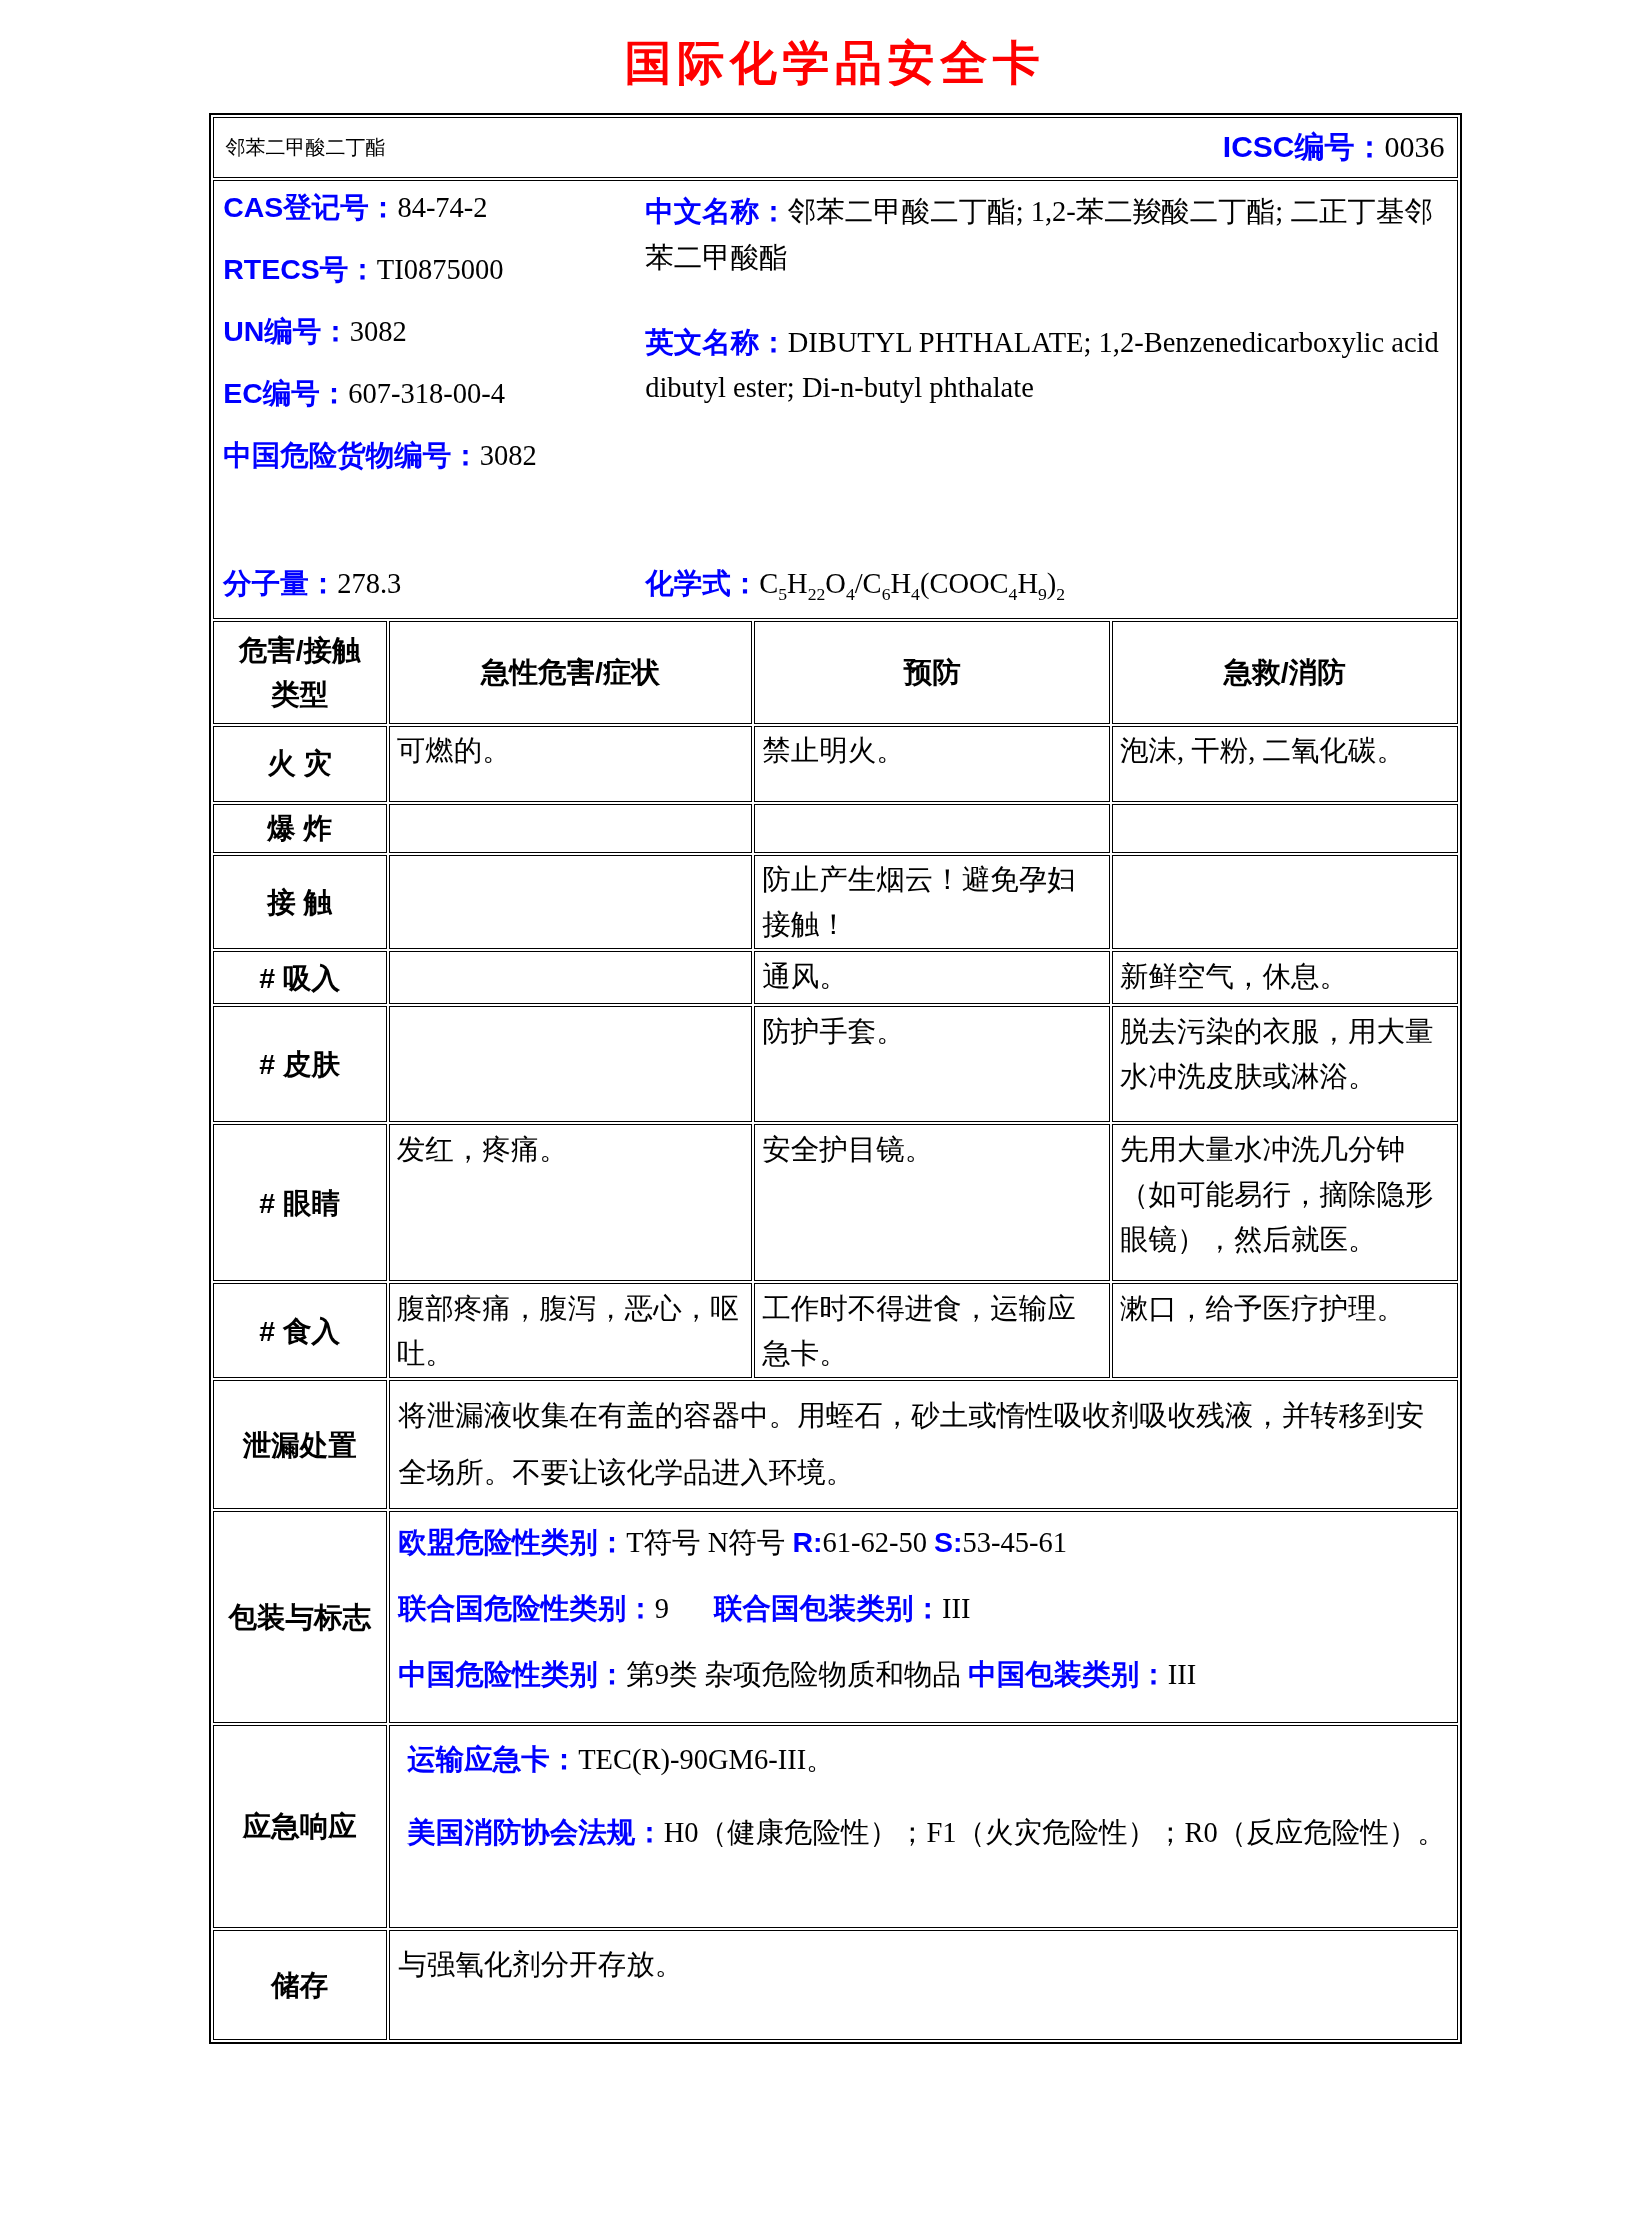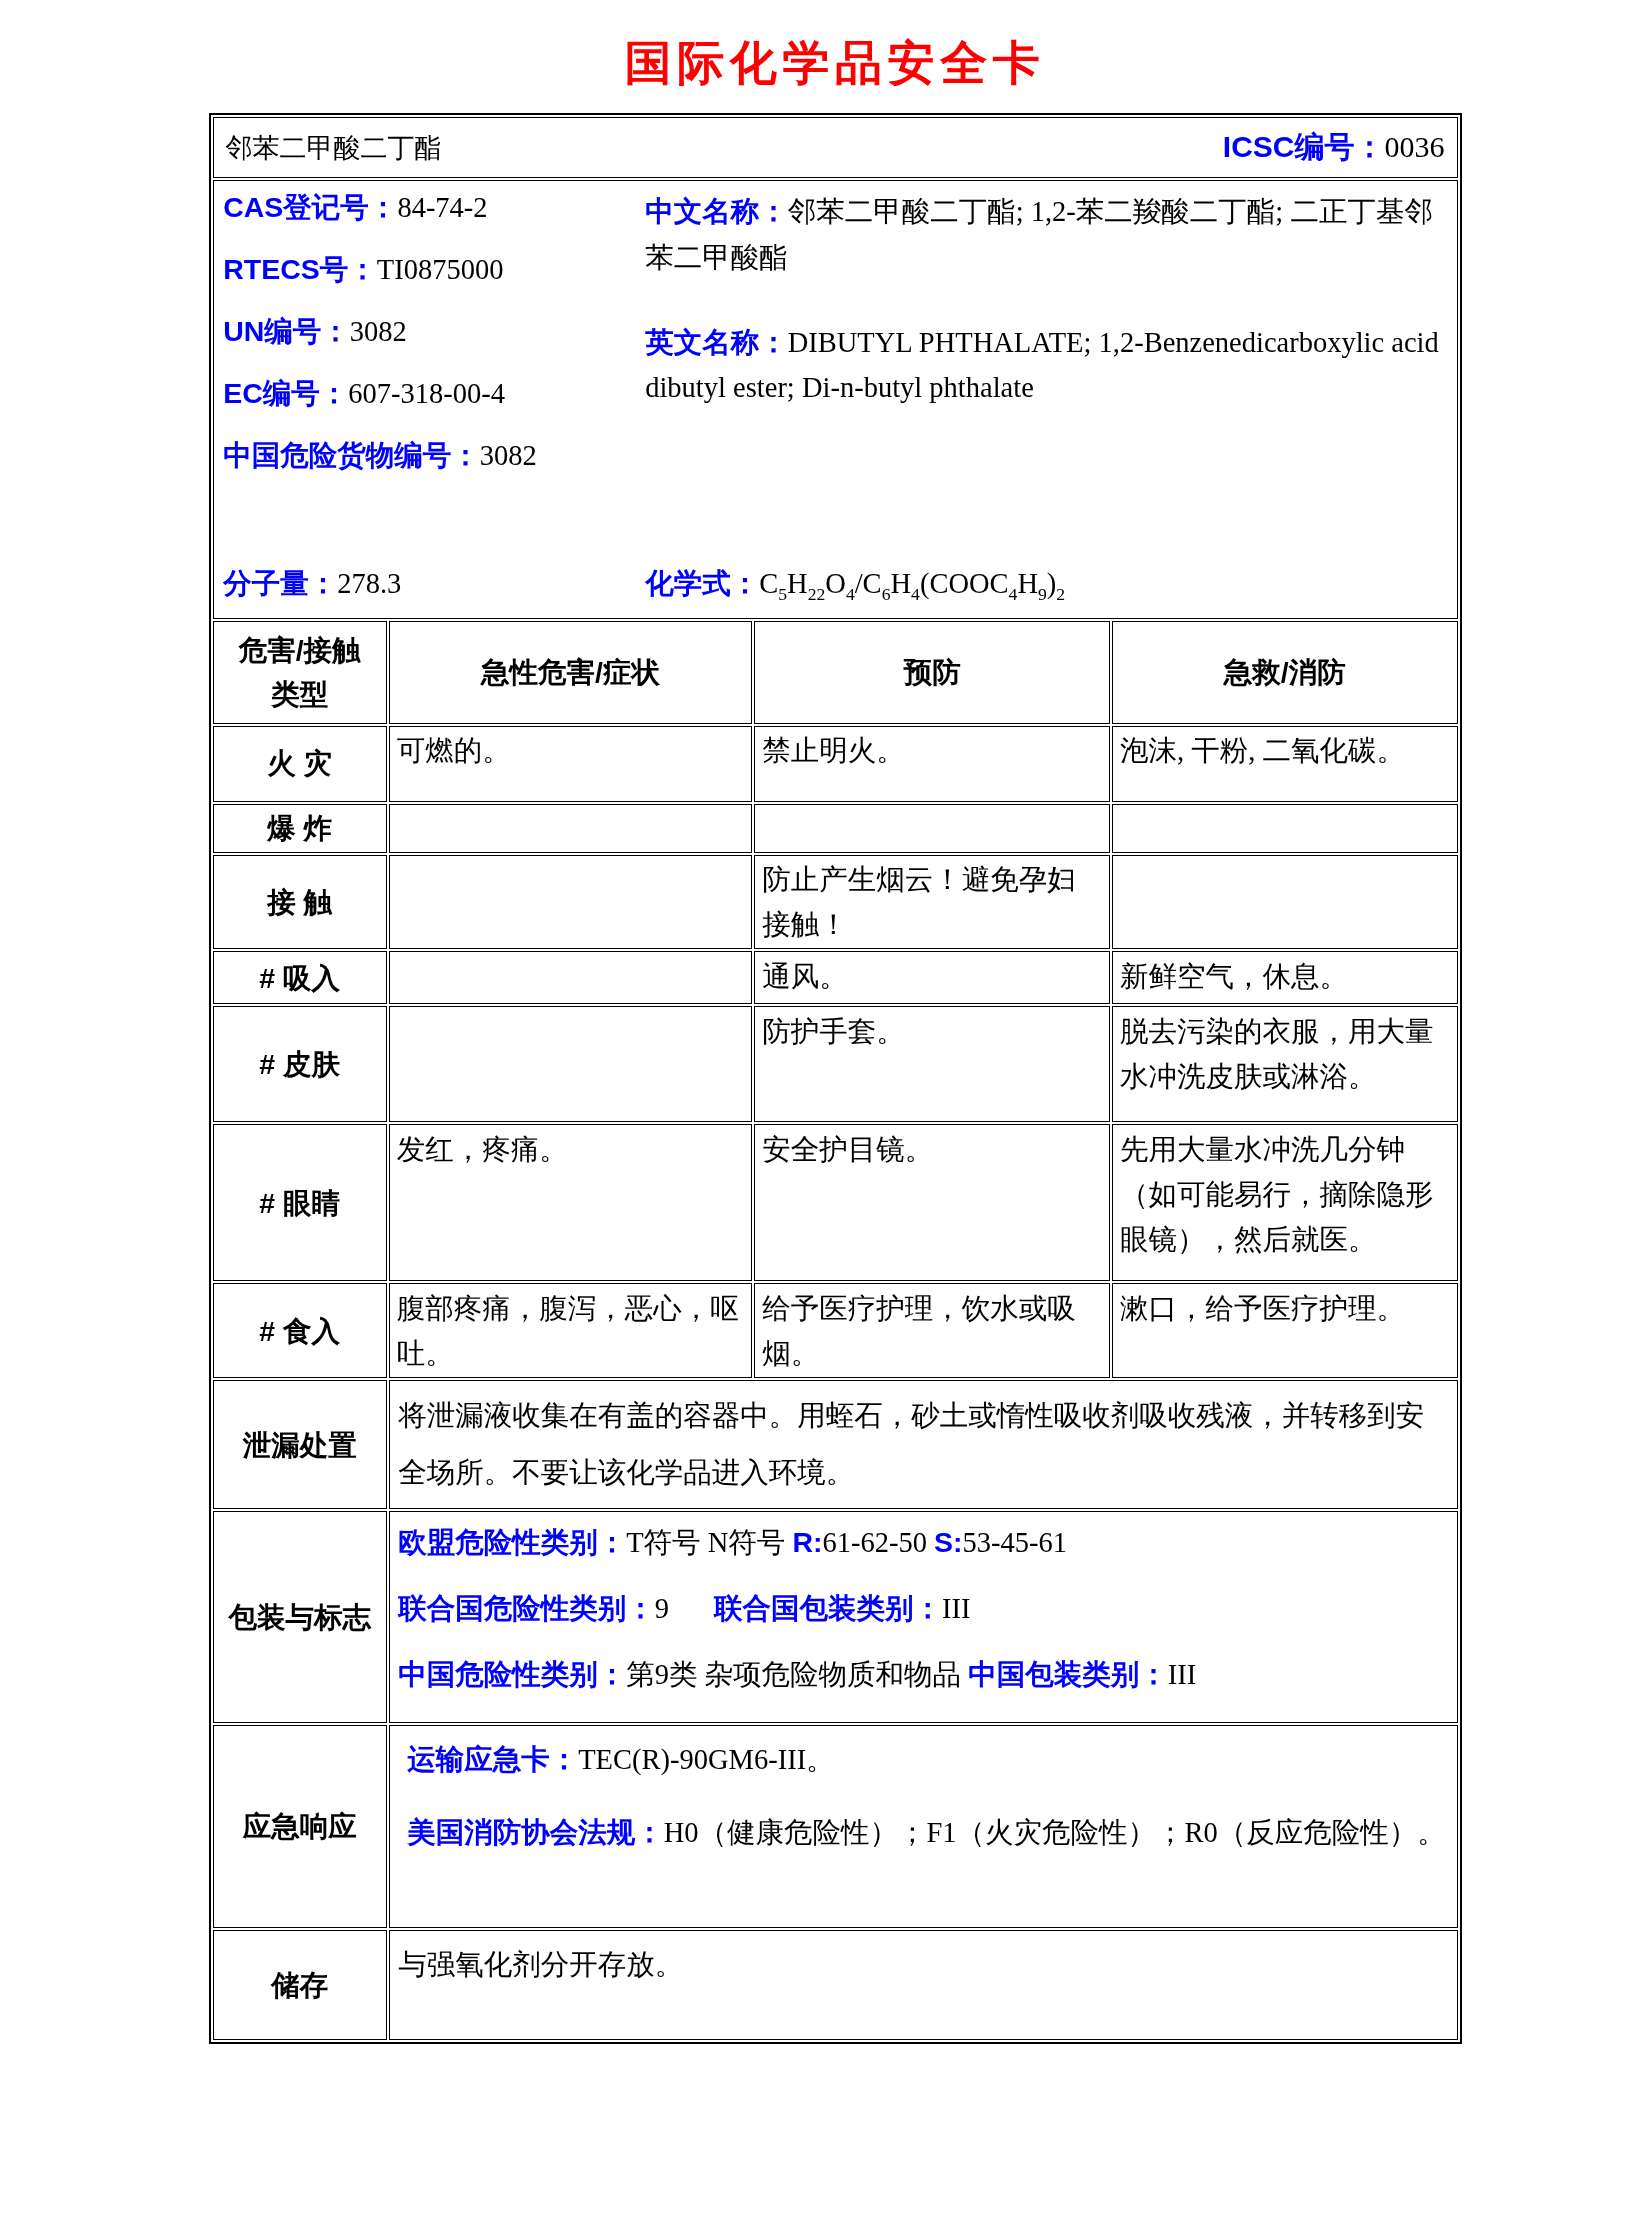--- a/index.html
+++ b/index.html
@@ -51,21 +51,21 @@
     font-family: "Liberation Serif", "DejaVu Serif", serif;
   }
   
   .titlebar {
     display: flex;
     justify-content: space-between;
     align-items: center;
     padding: 0 11px;
     height: 100%;
   }
-  .titlebar .name { font-size: 27px; }
+  .titlebar .name { font-size: 20px; }
   .titlebar .icsc { font-size: 30px; }
   
   td.info-cell { vertical-align: top; padding: 8.4px 9.7px 12.5px 9.7px; }
   .info-grid {
     display: grid;
     grid-template-columns: 415px 1fr;
     column-gap: 7px;
   }
   .id-line { margin-bottom: 24px; white-space: nowrap; }
   .names .para { line-height: 1.6; }
@@ -218,21 +218,21 @@
     <tr style="height:157px">
       <td class="rowlabel"># 眼睛</td>
       <td class="content">发红，疼痛。</td>
       <td class="content">安全护目镜。</td>
       <td class="content">先用大量水冲洗几分钟（如可能易行，摘除隐形眼镜），然后就医。</td>
     </tr>
 
     <tr style="height:82px">
       <td class="rowlabel"># 食入</td>
       <td class="content">腹部疼痛，腹泻，恶心，呕吐。</td>
-      <td class="content">给予医疗护理，饮水或吸烟。</td>
+      <td class="content">工作时不得进食，运输应急卡。</td>
       <td class="content">漱口，给予医疗护理。</td>
     </tr>
 
     <tr style="height:129px">
       <td class="rowlabel">泄漏处置</td>
       <td colspan="3" class="bigcontent">
         <span class="val">将泄漏液收集在有盖的容器中。用蛭石，砂土或惰性吸收剂吸收残液，并转移到安全场所。不要让该化学品进入环境。</span>
       </td>
     </tr>
 

